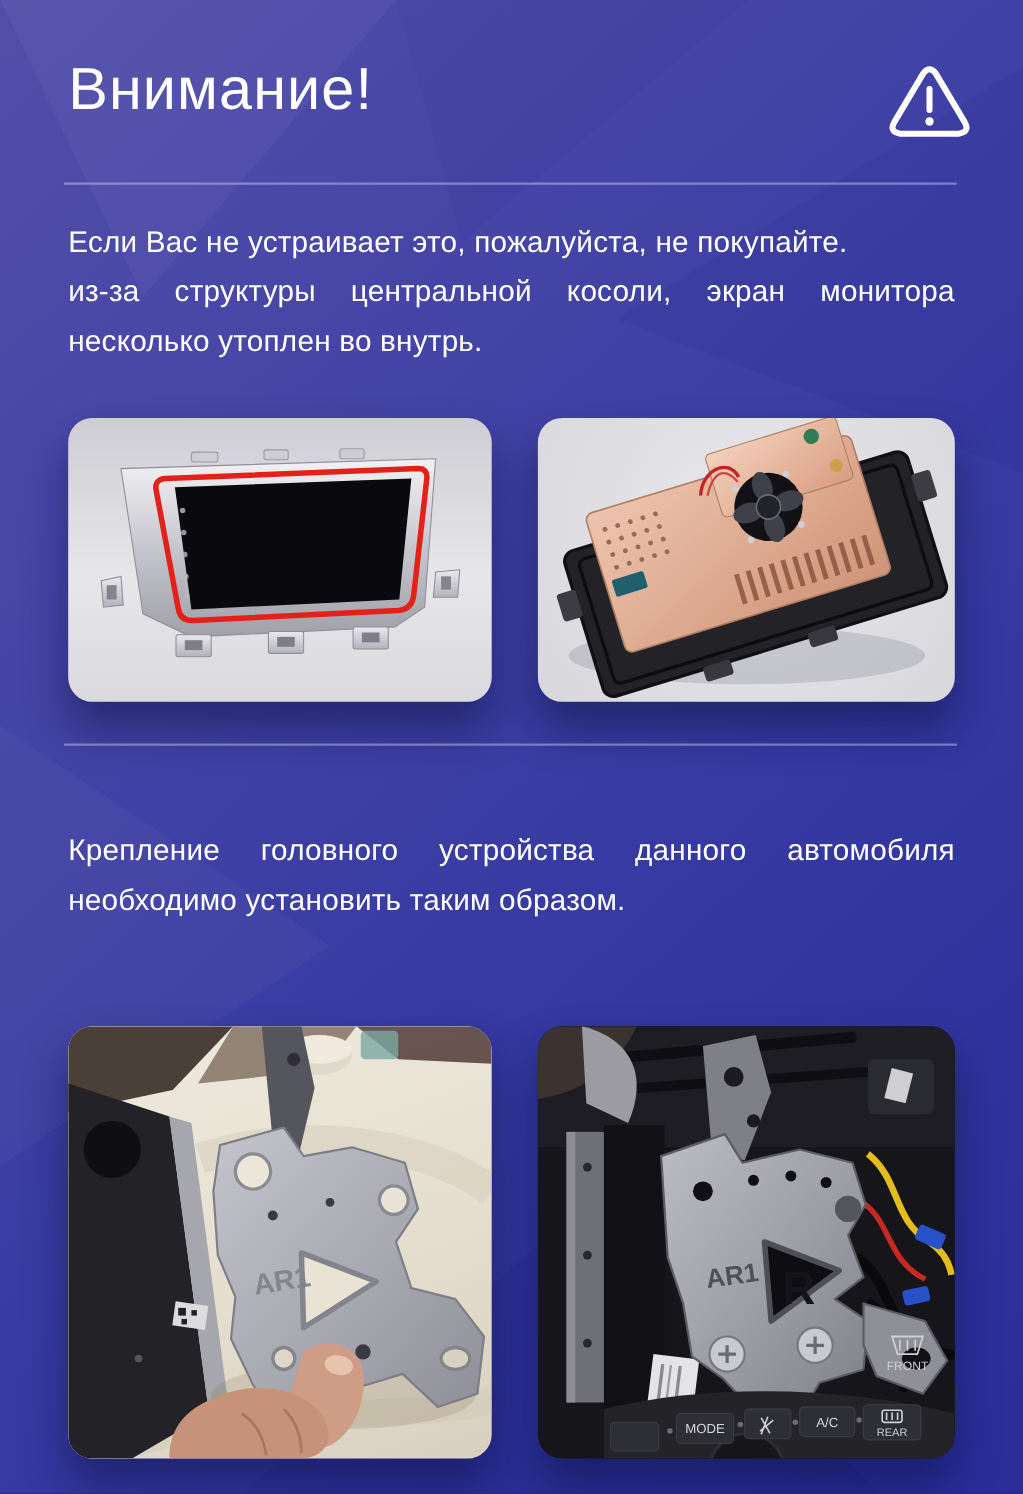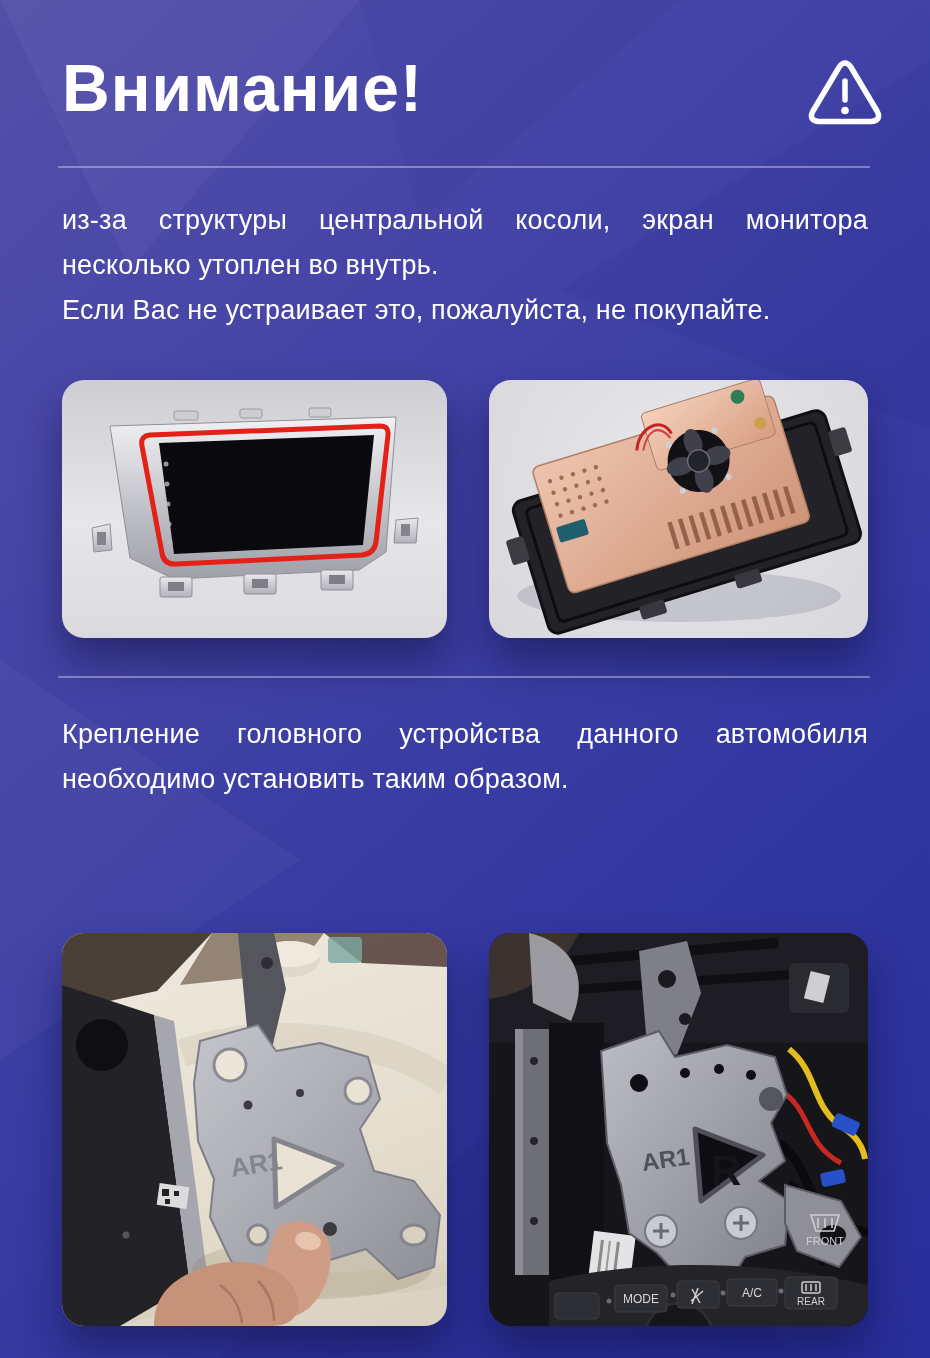--- a/index.html
+++ b/index.html
@@ -3,35 +3,35 @@
 <meta charset="utf-8">
 <style>
   html,body{margin:0;padding:0;background:#1f2370;}
   .page{
     position:relative;width:930px;height:1358px;overflow:hidden;margin:0 auto;
     background:linear-gradient(138deg,#524fa8 0%,#4645a7 28%,#3539a1 62%,#282d9a 100%);
     font-family:"Liberation Sans","DejaVu Sans",sans-serif;color:#ffffff;
   }
   .facets{position:absolute;inset:0;pointer-events:none;}
   .page-title{
-    position:absolute;left:62px;top:52px;font-size:66px;font-weight:bold;
+    position:absolute;left:62px;top:52px;font-size:54px;font-weight:normal;
     letter-spacing:1px;line-height:1.1;
   }
   .warn-icon{position:absolute;left:806px;top:58px;width:78px;height:70px;}
   .divider{position:absolute;left:58px;width:812px;height:2px;
     background:rgba(255,255,255,0.35);border-radius:1px;}
   #divider-1{top:166px;}
   #divider-2{top:676px;}
   .textblock{
     position:absolute;left:62px;width:806px;font-size:27px;line-height:45px;
     text-align:justify;letter-spacing:0.2px;
   }
   .textblock p{margin:0;}
   #intro-text{top:198px;}
-  #mount-text{top:712px;}
+  #mount-text{top:751px;}
   .photo{
     position:absolute;border-radius:22px;overflow:hidden;
     box-shadow:0 24px 40px rgba(8,10,50,0.45);
   }
   .photo svg{display:block;width:100%;height:100%;}
   #photo-front{left:62px;top:380px;width:385px;height:258px;
     background:linear-gradient(180deg,#cdcdd3 0%,#e7e7ea 55%,#dadade 100%);}
   #photo-back{left:489px;top:380px;width:379px;height:258px;
     background:radial-gradient(circle at 50% 40%,#e9e9ec 0%,#d7d7dc 100%);}
   #photo-hand{left:62px;top:933px;width:385px;height:393px;
@@ -57,22 +57,22 @@
 
   <svg class="warn-icon" viewBox="0 0 78 70">
     <path d="M33.5 8.5 Q39 1.5 44.5 8.5 L71 53 Q76 62 65.5 63.5 L12.5 63.5 Q2 62 7 53 Z" fill="none" stroke="#ffffff" stroke-width="5.5" stroke-linejoin="round"></path>
     <line x1="39" y1="23" x2="39" y2="42" stroke="#ffffff" stroke-width="5.5" stroke-linecap="round"></line>
     <circle cx="39" cy="52.5" r="3.8" fill="#ffffff"></circle>
   </svg>
 
   <div class="divider" id="divider-1"></div>
 
   <div class="textblock" id="intro-text">
+    <p>Если Вас не устраивает это, пожалуйста, не покупайте.</p>
     <p>из-за структуры центральной косоли, экран монитора несколько утоплен во внутрь.</p>
-    <p>Если Вас не устраивает это, пожалуйста, не покупайте.</p>
   </div>
 
   <div class="photo" id="photo-front">
     <svg viewBox="0 0 385 258">
       <defs>
         <linearGradient id="sil1" x1="0" y1="0" x2="0" y2="1">
           <stop offset="0" stop-color="#f2f2f5"></stop>
             <stop offset="0.5" stop-color="#c6c6cd"></stop>
             <stop offset="1" stop-color="#9fa0a8"></stop>
         </linearGradient>

